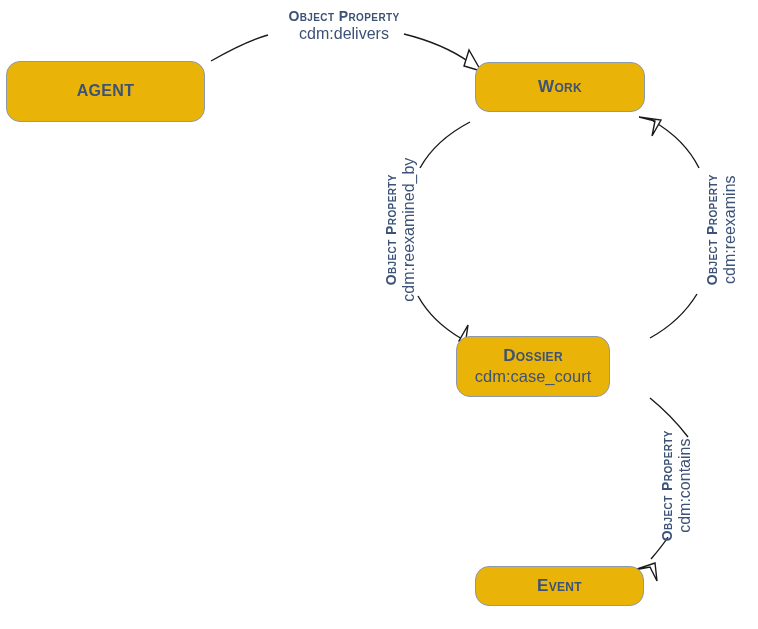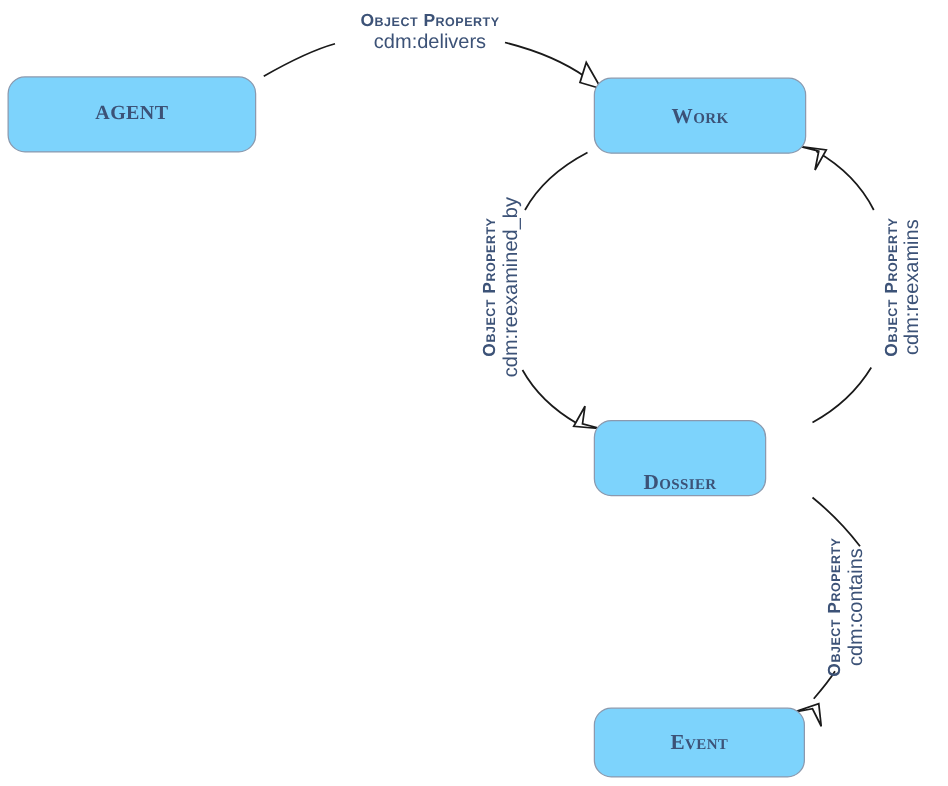--- a/index.html
+++ b/index.html
@@ -24,30 +24,29 @@
     left: 0;
     top: 0;
     width: 758px;
     height: 629px;
   }
 
   
   .node {
     position: absolute;
     box-sizing: border-box;
-    background: #7dd3fc;
+    background: #eab308;
     border: 1.6px solid #8b99ae;
     border-radius: 14px;
     display: flex;
     flex-direction: column;
     align-items: center;
     justify-content: center;
     color: #3c5277;
     z-index: 5;
-    font-family: Liberation Serif, serif;
   }
   .node .type {
     font-weight: bold;
     font-size: 17px;
     font-variant: small-caps;
     letter-spacing: 0.3px;
     line-height: 1.15;
     color: #3c5277;
     white-space: nowrap;
   }
@@ -59,23 +58,23 @@
     font-size: 16.5px;
     font-weight: normal;
     line-height: 1.2;
     color: #3c5277;
     white-space: nowrap;
     margin-top: 1px;
   }
   .node.single .type { margin: 0; }
 
   #node-agent   { left: 6px;   top: 61px;  width: 199px; height: 61px; }
-  #node-work    { left: 475px; top: 62px;  width: 170px; height: 61px; }
-  #node-dossier { left: 475px; top: 336px; width: 138px; height: 61px; justify-content: flex-end; }
-  #node-event   { left: 475px; top: 566px; width: 169px; height: 56px; }
+  #node-work    { left: 475px; top: 62px;  width: 170px; height: 50px; }
+  #node-dossier { left: 456px; top: 336px; width: 154px; height: 61px; }
+  #node-event   { left: 475px; top: 566px; width: 169px; height: 40px; }
 
   
   .edge-label {
     position: absolute;
     color: #3c5277;
     text-align: center;
     line-height: 1.18;
     z-index: 4;
     white-space: nowrap;
   }
@@ -153,20 +152,21 @@
   <div id="node-agent" class="node">
     <span class="type plain-caps">AGENT</span>
   </div>
 
   <div id="node-work" class="node">
     <span class="type">Work</span>
   </div>
 
   <div id="node-dossier" class="node">
     <span class="type">Dossier</span>
+    <span class="uri">cdm:case_court</span>
   </div>
 
   <div id="node-event" class="node single">
     <span class="type">Event</span>
   </div>
 
   <div id="label-delivers" class="edge-label">
     <span class="prop">Object Property</span>
     <span class="name">cdm:delivers</span>
   </div>

